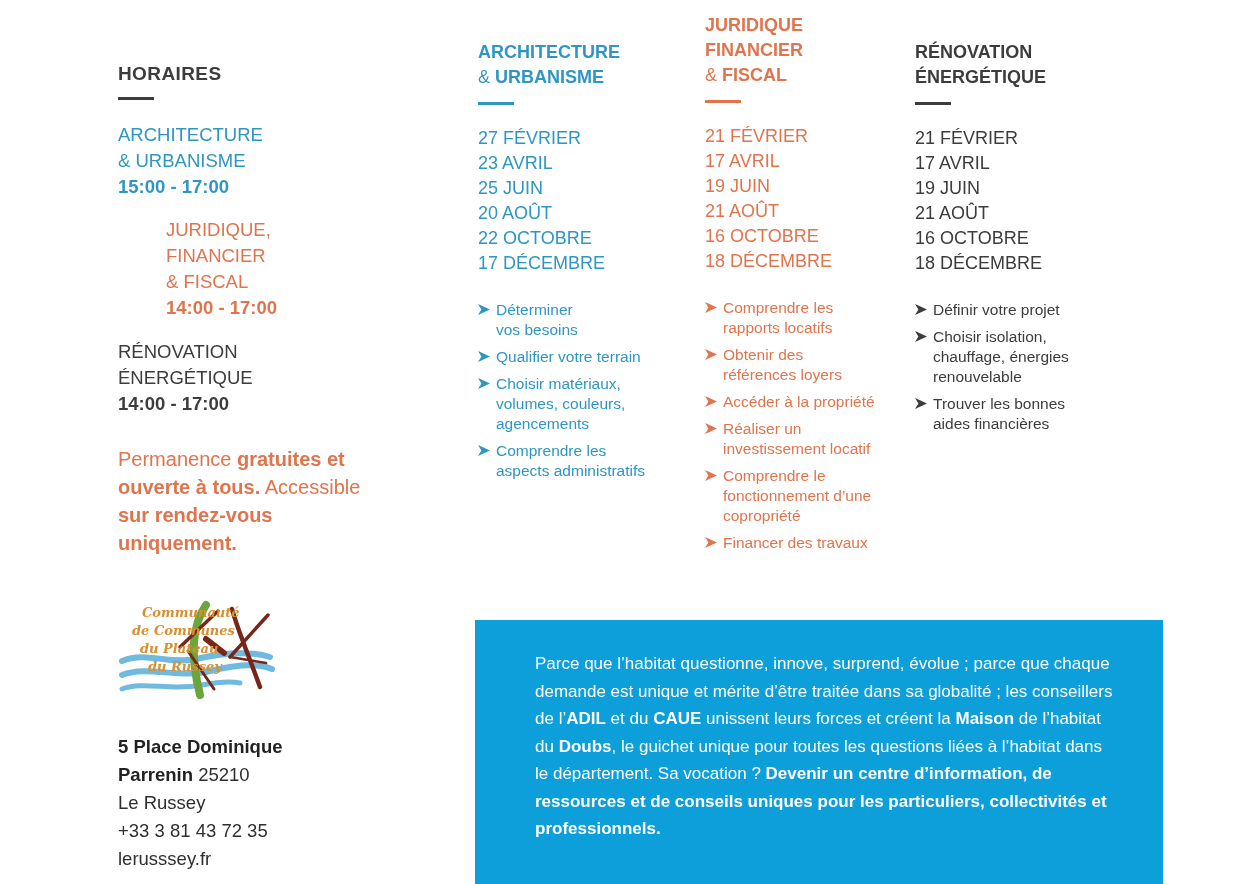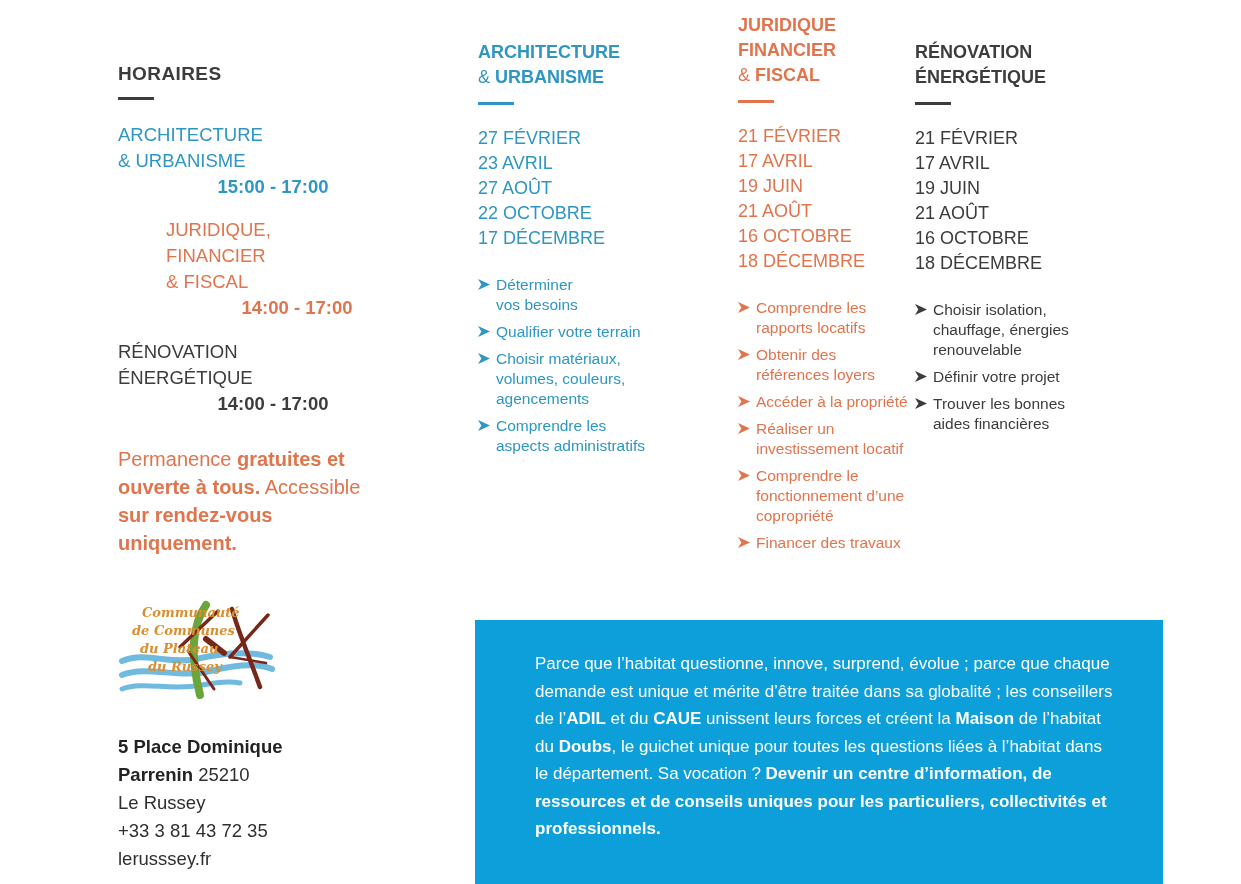--- a/index.html
+++ b/index.html
@@ -10,31 +10,31 @@
   }
   *{box-sizing:border-box;margin:0;padding:0;}
   html,body{background:#fff;}
   .page{
     position:relative;width:1241px;height:884px;background:#ffffff;overflow:hidden;
     font-family:"Liberation Sans",sans-serif;color:var(--dark);
   }
   .col{position:absolute;}
   .col-left{left:118px;top:63px;width:310px;}
   .col-arch{left:478px;top:40px;width:218px;}
-  .col-jur{left:738px;top:13px;width:212px;}
+  .col-jur{left:705px;top:13px;width:212px;}
   .col-ren{left:915px;top:40px;width:222px;}
 
   .title{font-size:19px;font-weight:bold;color:var(--dark);letter-spacing:.4px;}
   .dash{width:36px;height:3px;margin-top:12px;}
   .dash.d-dark{background:var(--dark);}
   .dash.d-blue{background:var(--blue);}
   .dash.d-orange{background:var(--orange);}
 
   .sched{font-size:18.5px;line-height:26px;}
-  .sched .time{font-weight:bold;text-align:center;}
+  .sched .time{font-weight:bold;}
   .sched.s-blue{color:var(--blue);margin-top:22px;}
   .sched.s-orange{color:var(--orange);margin-top:17px;margin-left:48px;}
   .sched.s-dark{color:var(--dark);margin-top:18px;}
 
   .note{margin-top:28px;width:244px;font-size:20px;line-height:28px;color:var(--orange);}
   .note b{font-weight:bold;}
 
   .logo{display:block;margin-top:40px;}
   .logo text{font-family:"DejaVu Serif",serif;font-style:italic;font-weight:bold;font-size:13px;fill:#D98E2F;}
 
@@ -120,21 +120,22 @@
 
   <section class="col col-arch c-blue">
     <div class="colhead">
       <div>ARCHITECTURE</div>
       <div><span class="amp">&amp; </span><span>URBANISME</span></div>
     </div>
     <div class="dash d-blue"></div>
     <div class="dates">
       <div>27 FÉVRIER</div>
       <div>23 AVRIL</div>
-      <div>27 AOÛT</div>
+      <div>25 JUIN</div>
+      <div>20 AOÛT</div>
       <div>22 OCTOBRE</div>
       <div>17 DÉCEMBRE</div>
     </div>
     <div class="bullets">
       <div class="bullet">
           <svg width="12" height="11" viewBox="0 0 12 11">
             <path d="M0,0 L12,5.5 L0,11 L3.4,5.5 Z" fill="currentColor"></path>
           </svg>
           <span class="txt">Déterminer
 vos besoins</span>
@@ -235,34 +236,34 @@
       <div>19 JUIN</div>
       <div>21 AOÛT</div>
       <div>16 OCTOBRE</div>
       <div>18 DÉCEMBRE</div>
     </div>
     <div class="bullets">
       <div class="bullet">
           <svg width="12" height="11" viewBox="0 0 12 11">
             <path d="M0,0 L12,5.5 L0,11 L3.4,5.5 Z" fill="currentColor"></path>
           </svg>
+          <span class="txt">Définir votre projet</span>
+        </div>
+      <div class="bullet">
+          <svg width="12" height="11" viewBox="0 0 12 11">
+            <path d="M0,0 L12,5.5 L0,11 L3.4,5.5 Z" fill="currentColor"></path>
+          </svg>
           <span class="txt">Choisir isolation,
 chauffage, énergies
 renouvelable</span>
         </div>
       <div class="bullet">
           <svg width="12" height="11" viewBox="0 0 12 11">
             <path d="M0,0 L12,5.5 L0,11 L3.4,5.5 Z" fill="currentColor"></path>
           </svg>
-          <span class="txt">Définir votre projet</span>
-        </div>
-      <div class="bullet">
-          <svg width="12" height="11" viewBox="0 0 12 11">
-            <path d="M0,0 L12,5.5 L0,11 L3.4,5.5 Z" fill="currentColor"></path>
-          </svg>
           <span class="txt">Trouver les bonnes
 aides financières</span>
         </div>
     </div>
   </section>
 
   <div class="info-box">
     <p><span>Parce que l’habitat questionne, innove, surprend, évolue ; parce que chaque demande est unique et mérite d’être traitée dans sa globalité ; les conseillers de l’</span><b>ADIL</b><span> et du </span><b>CAUE</b><span> unissent leurs forces et créent la </span><b>Maison</b><span> de l’habitat du </span><b>Doubs</b><span>, le guichet unique pour toutes les questions liées à l’habitat dans le département. Sa vocation ? </span><b>Devenir un centre d’information, de ressources et de conseils uniques pour les particuliers, collectivités et professionnels.</b></p>
   </div>
 

